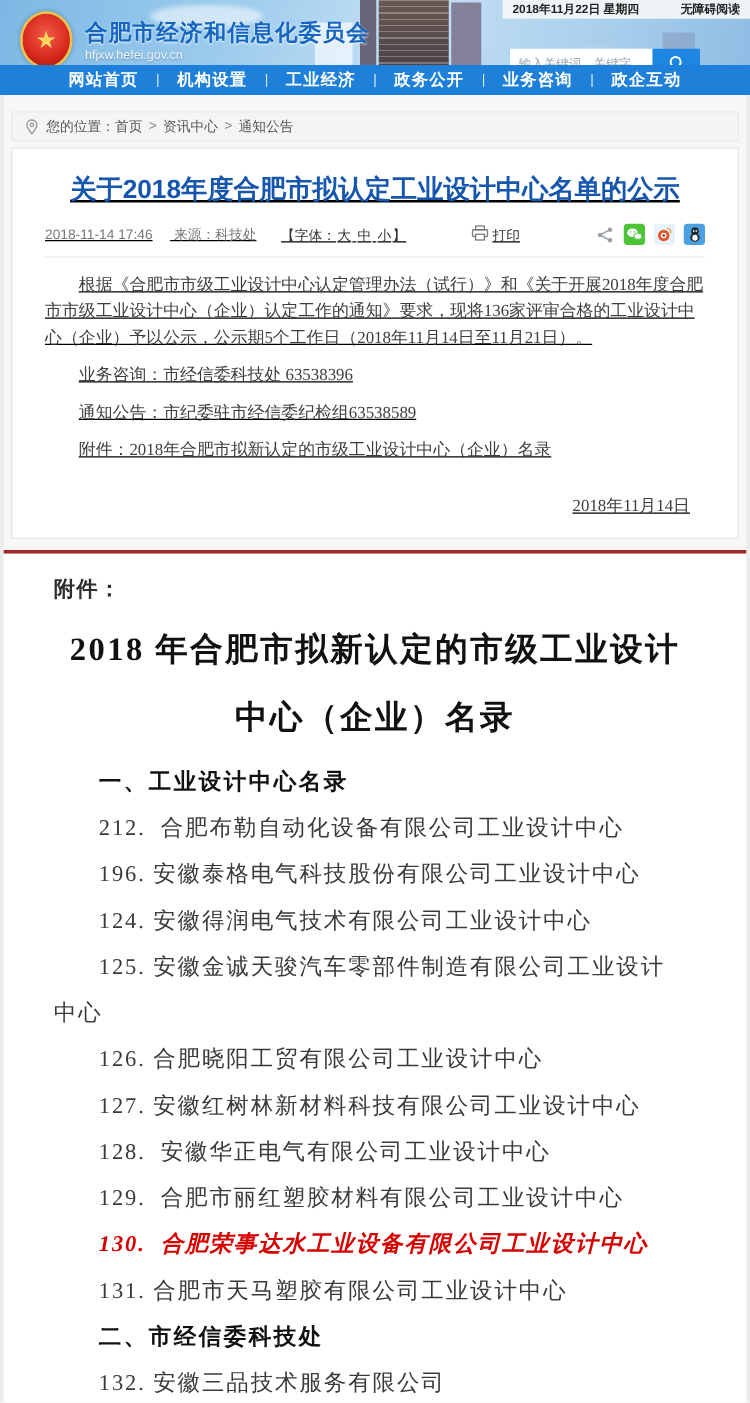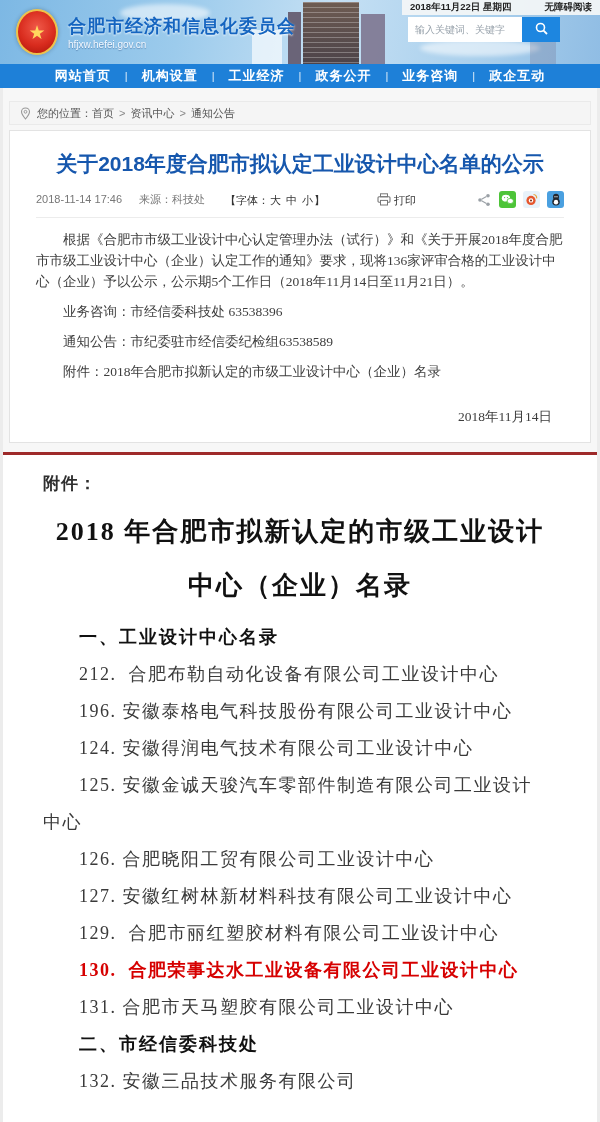--- a/index.html
+++ b/index.html
@@ -7,54 +7,54 @@
     --title-blue:#1657ad;
     --highlight-red:#d60000;
     --sep-red:#9e2a2a;
   }
   *{margin:0;padding:0;box-sizing:border-box;}
   html,body{width:600px;}
   body{font-family:"Liberation Sans","DejaVu Sans",sans-serif;background:#e9e9e9;}
   .page{width:600px;height:1122px;background:#fff;display:flex;flex-direction:column;overflow:hidden;}
 
   
-  .banner{position:relative;height:64px;background:linear-gradient(100deg,#7db8e4 0%,#9ccbec 30%,#c5e0f4 55%,#a9cfec 80%,#90bde4 100%);overflow:hidden;flex:none;}
+  .banner{position:relative;height:52px;background:linear-gradient(100deg,#7db8e4 0%,#9ccbec 30%,#c5e0f4 55%,#a9cfec 80%,#90bde4 100%);overflow:hidden;flex:none;}
   .cloud{position:absolute;background:rgba(255,255,255,.55);border-radius:50%;filter:blur(2px);}
   .city{position:absolute;inset:0;}
   .bld{position:absolute;bottom:0;}
   .bld1{left:288px;width:13px;height:52px;background:#6a6478;}
   .bld2{left:303px;width:56px;height:62px;background:linear-gradient(180deg,#6e5c52,#4c4349);background-image:repeating-linear-gradient(180deg,rgba(255,255,255,.28) 0 1px,rgba(0,0,0,0) 1px 5px),linear-gradient(180deg,#6e5c52,#4c4349);}
   .bld3{left:361px;width:24px;height:50px;background:#7d7590;opacity:.9;}
   .bld4{left:252px;width:30px;height:34px;background:rgba(255,255,255,.65);}
   .bld5{left:530px;width:26px;height:26px;background:rgba(120,130,160,.35);}
   .topbar{position:absolute;top:0;right:0;width:198px;height:15px;background:rgba(242,245,247,.95);display:flex;align-items:center;justify-content:space-between;padding:0 8px;font-size:9.5px;color:#222;font-weight:bold;}
   .topbar a{color:#222;text-decoration:none;}
   .brand{position:absolute;left:16px;top:9px;display:flex;align-items:center;}
   .emblem{width:42px;height:46px;border-radius:50%;background:radial-gradient(circle at 50% 40%,#f05a4a 0%,#d92c1e 55%,#a81208 100%);border:2px solid #eec24a;display:flex;align-items:center;justify-content:center;color:#ffd95e;font-size:19px;box-shadow:0 0 4px rgba(0,0,0,.25);}
   .brand-text{margin-left:10px;}
   .site-name{font-size:18px;font-weight:bold;color:#1565c0;letter-spacing:1px;text-shadow:0 1px 2px rgba(255,255,255,.9);}
   .site-url{font-size:10px;color:#f2f8ff;text-shadow:0 1px 1px rgba(60,100,150,.6);margin-top:1px;}
-  .search{position:absolute;right:40px;top:17px;display:flex;height:25px;}
+  .search{position:absolute;right:40px;top:39px;display:flex;height:25px;}
   .search input{width:114px;height:25px;border:none;outline:none;padding:0 7px;font-size:10px;color:#333;background:#fff;font-family:"Liberation Sans","DejaVu Sans",sans-serif;}
   .search input::placeholder{color:#9aa4ad;}
   .search button{width:38px;height:25px;border:none;background:#1d86e0;display:flex;align-items:center;justify-content:center;cursor:pointer;}
 
   
   .mainnav{height:24px;background:var(--nav-blue);display:flex;align-items:center;justify-content:center;flex:none;}
   .nav-item{color:#fff;font-size:13px;font-weight:bold;text-decoration:none;margin:0 14px;letter-spacing:1px;}
   .nav-sep{color:rgba(255,255,255,.85);font-size:11px;}
 
   
   .lower{flex:1;display:flex;flex-direction:column;background:#f7f7f7;border-left:3px solid #ececec;border-right:3px solid #ececec;}
   .breadcrumb{margin:13px 6px 0;height:24px;background:#f5f5f5;border:1px solid #eaeaea;display:flex;align-items:center;padding:0 10px;font-size:11px;color:#555;flex:none;}
   .breadcrumb .pin{display:inline-flex;margin-right:6px;}
   .breadcrumb a{color:#555;text-decoration:none;}
   .crumb-sep{margin:0 5px;color:#888;}
 
-  .article-card{margin:5px 6px 0;background:#fff;border:1px solid #e3e3e3;padding:12px 26px 14px;flex:none;}
+  .article-card{margin:5px 6px 0;background:#fff;border:1px solid #e3e3e3;padding:12px 26px 14px;flex:none;text-decoration:underline;}
   .article-title{font-size:21px;font-weight:bold;color:var(--title-blue);text-align:center;line-height:30px;margin:6px 0 12px;}
   .meta{display:flex;justify-content:space-between;align-items:center;font-size:11px;color:#777;padding-bottom:9px;border-bottom:1px solid #ececec;}
   .meta-left span{margin-right:14px;}
   .meta-right{display:flex;align-items:flex-end;color:#333;gap:38px;}
   .meta-right .font-ctl{margin-right:14px;color:#333;}
   .font-ctl a{color:#333;text-decoration:none;margin:0 1px;}
   .print-btn{display:flex;align-items:center;margin-right:14px;color:#333;cursor:pointer;}
   .print-btn svg{margin-right:3px;}
   .share-icons{display:flex;align-items:center;}
   .share-icons .sicon{width:17px;height:17px;border-radius:3px;margin-left:7px;display:flex;align-items:center;justify-content:center;cursor:pointer;}
@@ -68,21 +68,21 @@
   .sign-date{font-family:"Liberation Serif","DejaVu Serif",serif;font-size:13.5px;color:#3d3d3d;text-align:right;margin:26px 12px 2px 0;}
 
   .red-line{height:3px;background:var(--sep-red);margin-top:9px;flex:none;}
 
   
   .attachment{flex:1;background:#fff;padding:16px 40px 30px;font-family:"Liberation Serif","DejaVu Serif",serif;color:#2e2e2e;}
   .att-label{font-size:17px;font-weight:bold;line-height:26px;letter-spacing:1px;}
   .att-title{font-size:26px;font-weight:bold;text-align:center;line-height:54px;letter-spacing:2px;margin:8px 0 6px;color:#111;}
   .att-heading{font-family:"Liberation Sans","DejaVu Sans",sans-serif;font-weight:bold;font-size:18px;line-height:37px;text-indent:2em;letter-spacing:2px;color:#111;}
   .att-item{font-size:18px;line-height:37px;text-indent:2em;letter-spacing:1.5px;white-space:pre-wrap;color:#3a3a3a;}
-  .att-item.highlight{color:var(--highlight-red);font-weight:bold;}
+  .att-item.highlight{color:var(--highlight-red);font-weight:bold;font-style:italic;}
 </style>
 </head>
 <body>
 
 <div class="page">
 
   <header class="banner">
     <div class="city">
       <div class="cloud" style="left:120px;top:4px;width:90px;height:18px;"></div>
       <div class="cloud" style="left:420px;top:40px;width:120px;height:16px;"></div>
@@ -228,20 +228,21 @@
       </h2>
       <div id="att-body">
           <div class="att-heading">一、工业设计中心名录</div>
           <div class="att-item">212.  合肥布勒自动化设备有限公司工业设计中心</div>
           <div class="att-item">196. 安徽泰格电气科技股份有限公司工业设计中心</div>
           <div class="att-item">124. 安徽得润电气技术有限公司工业设计中心</div>
           <div class="att-item">125. 安徽金诚天骏汽车零部件制造有限公司工业设计
 中心</div>
           <div class="att-item">126. 合肥晓阳工贸有限公司工业设计中心</div>
           <div class="att-item">127. 安徽红树林新材料科技有限公司工业设计中心</div>
+          <div class="att-item">128.  安徽华正电气有限公司工业设计中心</div>
           <div class="att-item">129.  合肥市丽红塑胶材料有限公司工业设计中心</div>
           <div class="att-item highlight">130.  合肥荣事达水工业设备有限公司工业设计中心</div>
           <div class="att-item">131. 合肥市天马塑胶有限公司工业设计中心</div>
           <div class="att-heading">二、市经信委科技处</div>
           <div class="att-item">132. 安徽三品技术服务有限公司</div>
         </div>
     </section>
 
   </div>
 </div>

